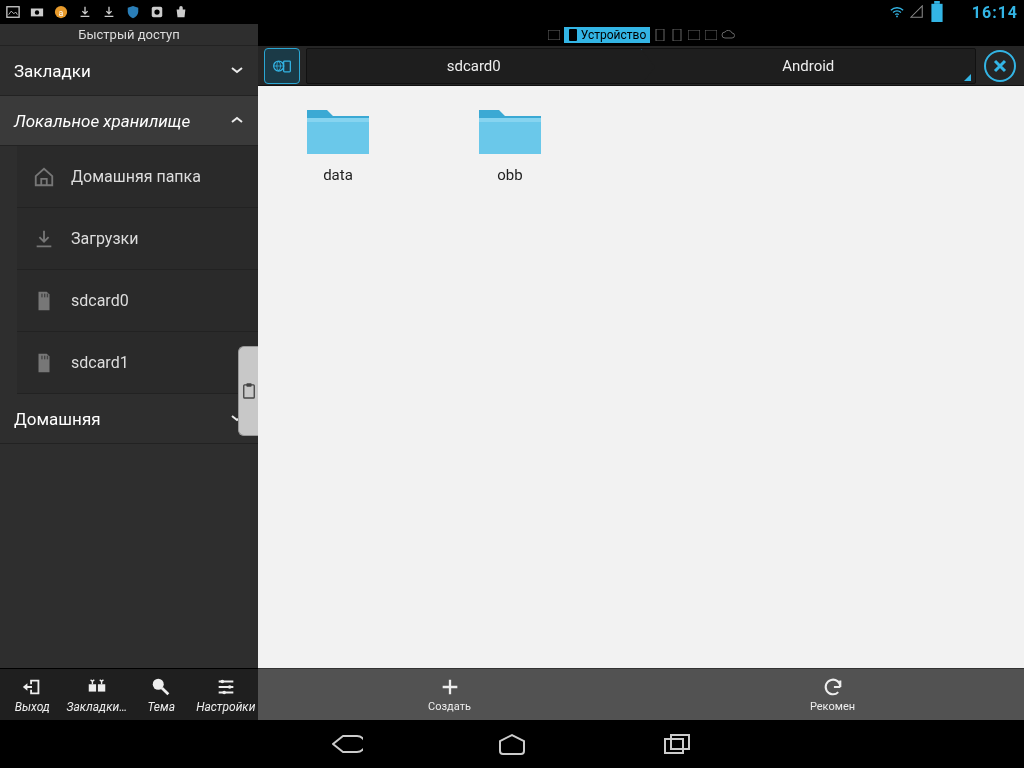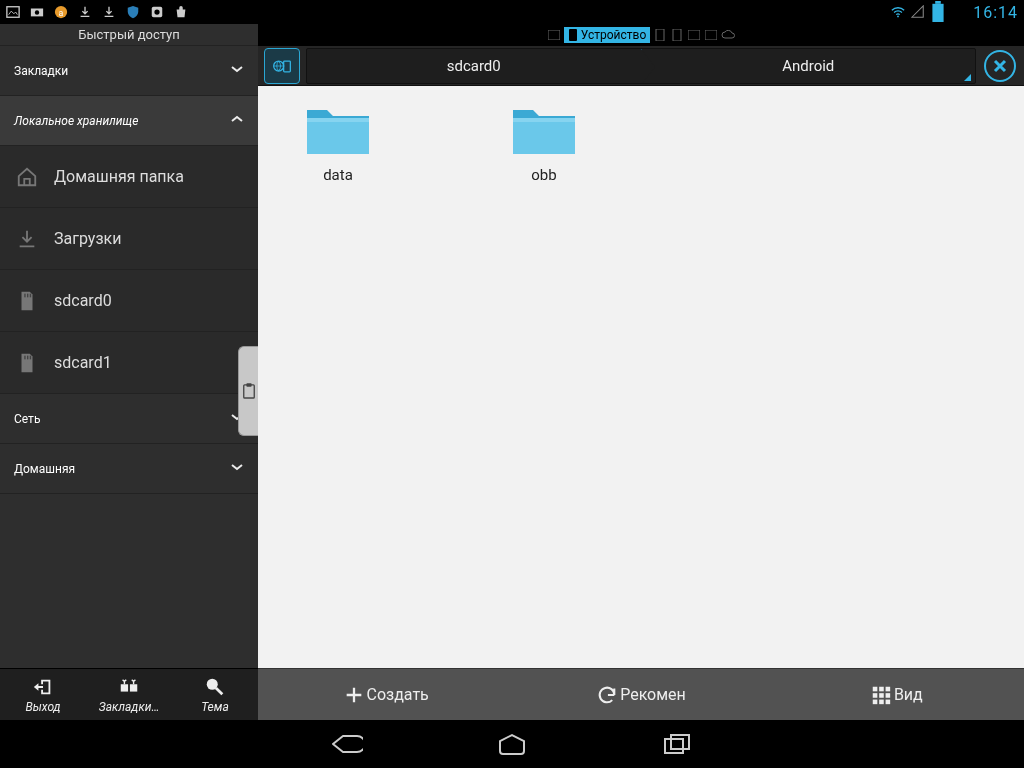--- a/index.html
+++ b/index.html
@@ -2,33 +2,33 @@
 <html><head>
 <meta charset="utf-8">
 <style>
 * { margin:0; padding:0; box-sizing:border-box; font-family:Roboto,Arial,sans-serif; }
 html,body { width:1024px; height:768px; overflow:hidden; background:#000; }
 
 
 .statusbar { height:24px; background:#000; display:flex; align-items:center; padding:0 6px; color:#ccc; font-size:12px; }
 .statusbar .left-icons { display:flex; gap:10px; align-items:center; }
 .statusbar .right-icons { margin-left:auto; display:flex; gap:6px; align-items:center; }
-.statusbar .clock { color:#33b5e5; font-size:16px; letter-spacing:1px; margin-left:22px; }
+.statusbar .clock { color:#33b5e5; font-size:16px; letter-spacing:1px; margin-left:22px;font-weight:bold; }
 .sb-icon { width:14px; height:14px; display:inline-flex; align-items:center; justify-content:center; }
 
 
 .app { position:relative; height:696px; display:flex; background:#222; }
 
 
 .sidebar { width:258px; background:#2e2e2e; display:flex; flex-direction:column; color:#eee; }
 .sb-title { height:22px; text-align:center; font-size:13px; color:#ddd; line-height:22px; background:#2e2e2e; border-bottom:1px solid #222;}
-.sb-section { height:50px; display:flex; align-items:center; padding:0 14px; font-size:12px; color:#fff; border-bottom:1px solid #222; cursor:pointer; }
+.sb-section { height:50px; display:flex; align-items:center; padding:0 14px; font-size:17px; color:#fff; border-bottom:1px solid #222; cursor:pointer; }
 .sb-section .chev { margin-left:auto; opacity:.9; }
 .sb-section.expanded-hdr { background:#3a3a3a;font-style:italic; }
-.sb-item { height:62px; display:flex; align-items:center; gap:16px; padding:0 16px; font-size:16px; color:#ddd; border-bottom:1px solid #222; cursor:pointer; background:#2a2a2a; }
+.sb-item { height:62px; display:flex; align-items:center; gap:16px; padding:0 16px; font-size:16px; color:#ddd; border-bottom:1px solid #222; cursor:pointer; background:#2a2a2a;margin-left:17px; }
 .sb-item .ico { width:22px; height:22px; opacity:.6; display:flex; align-items:center; justify-content:center; }
 .sb-flex { flex:1; }
 
 .sb-bottom { height:52px; background:#1f1f1f; display:flex; border-top:1px solid #000;font-style:italic; }
 .sb-btn { flex:1; display:flex; flex-direction:column; align-items:center; justify-content:center; gap:2px; color:#eee; font-size:12px; cursor:pointer; }
 .sb-btn svg { width:22px; height:22px; fill:#eee; }
 
 
 .main { flex:1; display:flex; flex-direction:column; background:#222; position:relative;}
 
@@ -44,30 +44,30 @@
 .crumb-wrap { flex:1; height:36px; display:flex; border:1px solid #111; background:#1e1e1e; border-radius:2px; overflow:hidden; }
 .crumb { position:relative; flex:1; display:flex; align-items:center; justify-content:center; color:#eee; font-size:15px; cursor:pointer; }
 .crumb:first-child::after { content:""; position:absolute; right:-14px; top:0; width:0; height:0; border-top:18px solid transparent; border-bottom:18px solid transparent; border-left:14px solid #1e1e1e; z-index:2; }
 .crumb:first-child { border-right:1px solid #0e6b92; }
 .crumb-drop { position:absolute; right:4px; bottom:2px; width:0; height:0; border-left:7px solid transparent; border-bottom:7px solid #33b5e5; }
 .close-btn { width:32px; height:32px; margin:0 8px; border:2px solid #33b5e5; border-radius:50%; display:flex; align-items:center; justify-content:center; cursor:pointer; }
 .close-btn svg { width:14px; height:14px; stroke:#33b5e5; stroke-width:3; fill:none; }
 
 
 .content { flex:1; background:#f2f2f2; padding:16px 30px; position:relative; }
-.folders { display:flex; gap:106px; }
+.folders { display:flex; gap:72px; }
 .folder { width:100px; display:flex; flex-direction:column; align-items:center; gap:8px; cursor:pointer; }
 .folder-label { font-size:15px; color:#222; }
 
 .handle { position:absolute; left:-20px; top:260px; width:20px; height:90px; background:#c8c8c8; border:1px solid #999; border-right:none; border-radius:6px 0 0 6px; display:flex; align-items:center; justify-content:center; cursor:pointer; }
 .handle svg { width:14px; height:16px; fill:#444; }
 
 
 .bottom-actions { height:52px; background:#525252; display:flex; border-top:1px solid #333; }
-.ba-btn { flex:1; display:flex; flex-direction:row; align-items:center; justify-content:center; gap:2px; color:#eee; font-size:16px; cursor:pointer; }
+.ba-btn { flex:1; display:flex; flex-direction:column; align-items:center; justify-content:center; gap:2px; color:#eee; font-size:11px; cursor:pointer; }
 .ba-btn svg { width:22px; height:22px; fill:#eee; }
 
 
 .navbar { height:48px; background:#000; display:flex; align-items:center; justify-content:center; gap:130px; }
 .nav-btn { width:36px; height:28px; display:flex; align-items:center; justify-content:center; cursor:pointer; }
 .nav-btn svg { stroke:#ccc; fill:none; stroke-width:2; }
 
 .folder-svg { width:70px; height:56px; }
 </style>
 </head>
@@ -194,26 +194,20 @@
             <path d="M6 2h9l3 3v17H6z" fill="#aaa"></path>
             <rect x="9" y="4" width="1.5" height="4" fill="#555"></rect>
             <rect x="12" y="4" width="1.5" height="4" fill="#555"></rect>
             <rect x="15" y="4" width="1.5" height="4" fill="#555"></rect>
           </svg>
         </span>
       <span>sdcard1</span>
     </div>
 
     <div class="sb-section">
-      <span>Сеть</span>
-      <span class="chev"><svg width="14" height="14" viewBox="0 0 14 14">
-            <path d="M2 5l5 4 5-4" stroke="#fff" stroke-width="2" fill="none"></path>
-          </svg></span>
-    </div>
-    <div class="sb-section">
       <span>Домашняя</span>
       <span class="chev"><svg width="14" height="14" viewBox="0 0 14 14">
             <path d="M2 5l5 4 5-4" stroke="#fff" stroke-width="2" fill="none"></path>
           </svg></span>
     </div>
 
     <div class="sb-flex"></div>
 
     <div class="sb-bottom">
       <div class="sb-btn">
@@ -229,20 +223,29 @@
             <path d="M7 9V6l-2-2m2 2l2-2 M17 9V6l-2-2m2 2l2-2" stroke="#eee" stroke-width="1.5" fill="none"></path>
           </svg>
         <span>Закладки…</span>
       </div>
       <div class="sb-btn">
         <svg viewBox="0 0 24 24">
             <circle cx="9" cy="9" r="6"></circle>
             <path d="M13 13l7 7" stroke="#eee" stroke-width="3"></path>
           </svg>
         <span>Тема</span>
+      </div>
+      <div class="sb-btn">
+        <svg viewBox="0 0 24 24">
+            <path d="M4 6h16M4 12h16M4 18h16" stroke="#eee" stroke-width="2"></path>
+            <circle cx="8" cy="6" r="2"></circle>
+            <circle cx="16" cy="12" r="2"></circle>
+            <circle cx="10" cy="18" r="2"></circle>
+          </svg>
+        <span>Настройки</span>
       </div>
     </div>
   </div>
 
   <div class="main">
 
     <div class="tabs-row">
       <span class="tab-icon">
           <svg width="12" height="10" viewBox="0 0 12 10">
             <rect x="0" y="0" width="12" height="10" fill="none" stroke="#666"></rect>
@@ -338,34 +341,20 @@
             <path d="M12 4v16M4 12h16" stroke="#eee" stroke-width="2.5"></path>
           </svg>
         <span>Создать</span>
       </div>
       <div class="ba-btn">
         <svg viewBox="0 0 24 24">
             <path d="M20 12a8 8 0 10-2.3 5.6M20 12V5m0 7h-7" fill="none" stroke="#eee" stroke-width="2.2"></path>
           </svg>
         <span>Рекомен</span>
       </div>
-      <div class="ba-btn">
-        <svg viewBox="0 0 24 24">
-            <rect x="3" y="3" width="5" height="5"></rect>
-            <rect x="10" y="3" width="5" height="5"></rect>
-            <rect x="17" y="3" width="5" height="5"></rect>
-            <rect x="3" y="10" width="5" height="5"></rect>
-            <rect x="10" y="10" width="5" height="5"></rect>
-            <rect x="17" y="10" width="5" height="5"></rect>
-            <rect x="3" y="17" width="5" height="5"></rect>
-            <rect x="10" y="17" width="5" height="5"></rect>
-            <rect x="17" y="17" width="5" height="5"></rect>
-          </svg>
-        <span>Вид</span>
-      </div>
     </div>
 
   </div>
 </div>
 
 <div class="navbar">
   <div class="nav-btn">
     <svg width="34" height="24" viewBox="0 0 34 24">
         <path d="M14 4l-10 8 10 8h14a6 6 0 000-16z" stroke-linejoin="round"></path>
       </svg>

